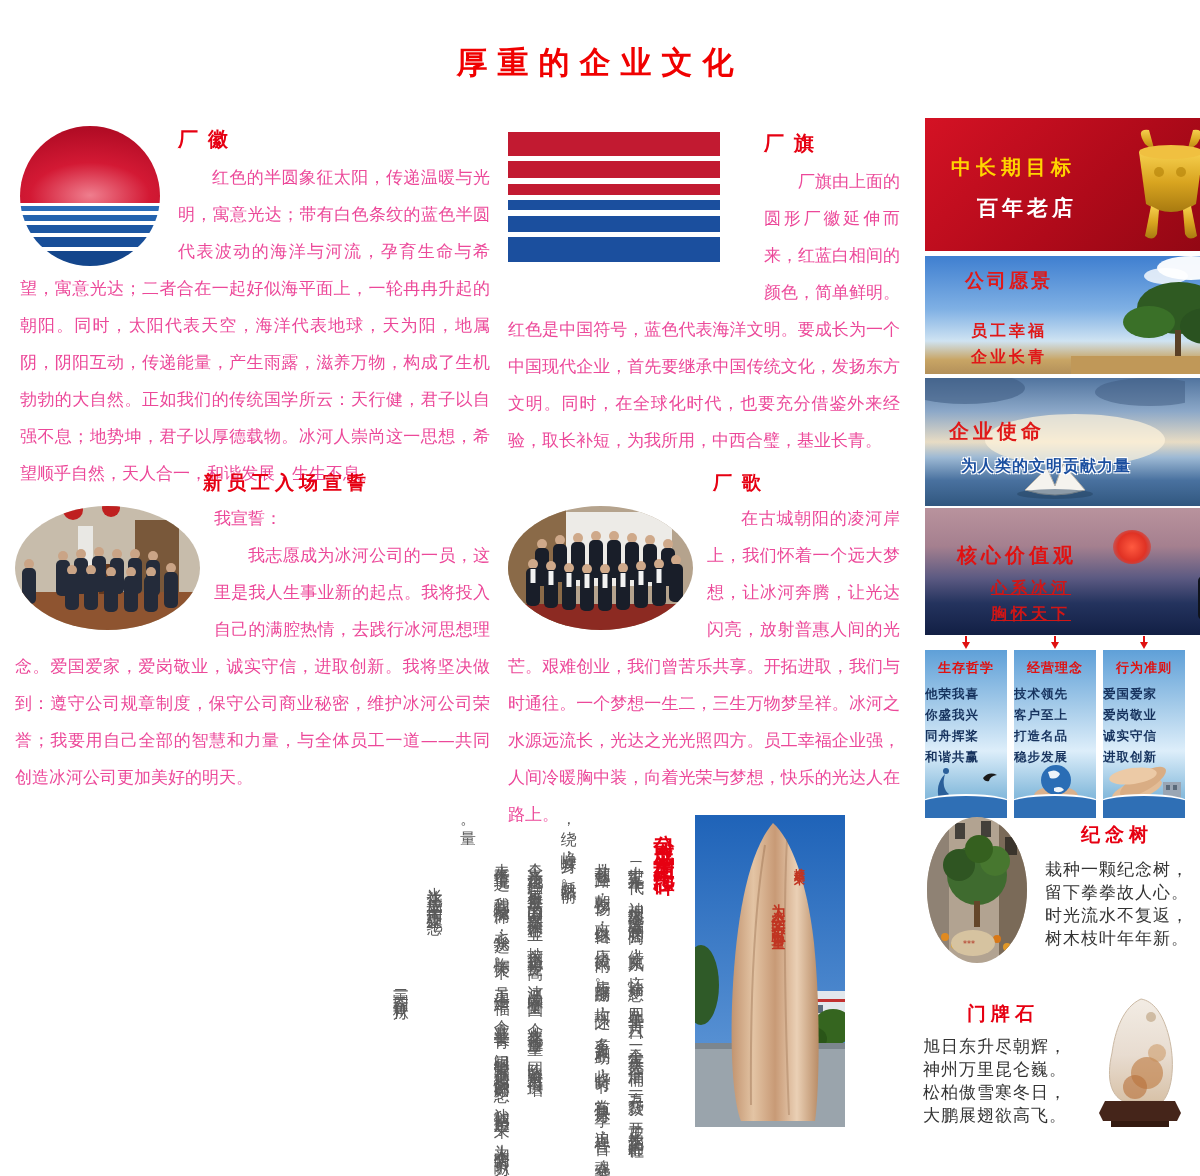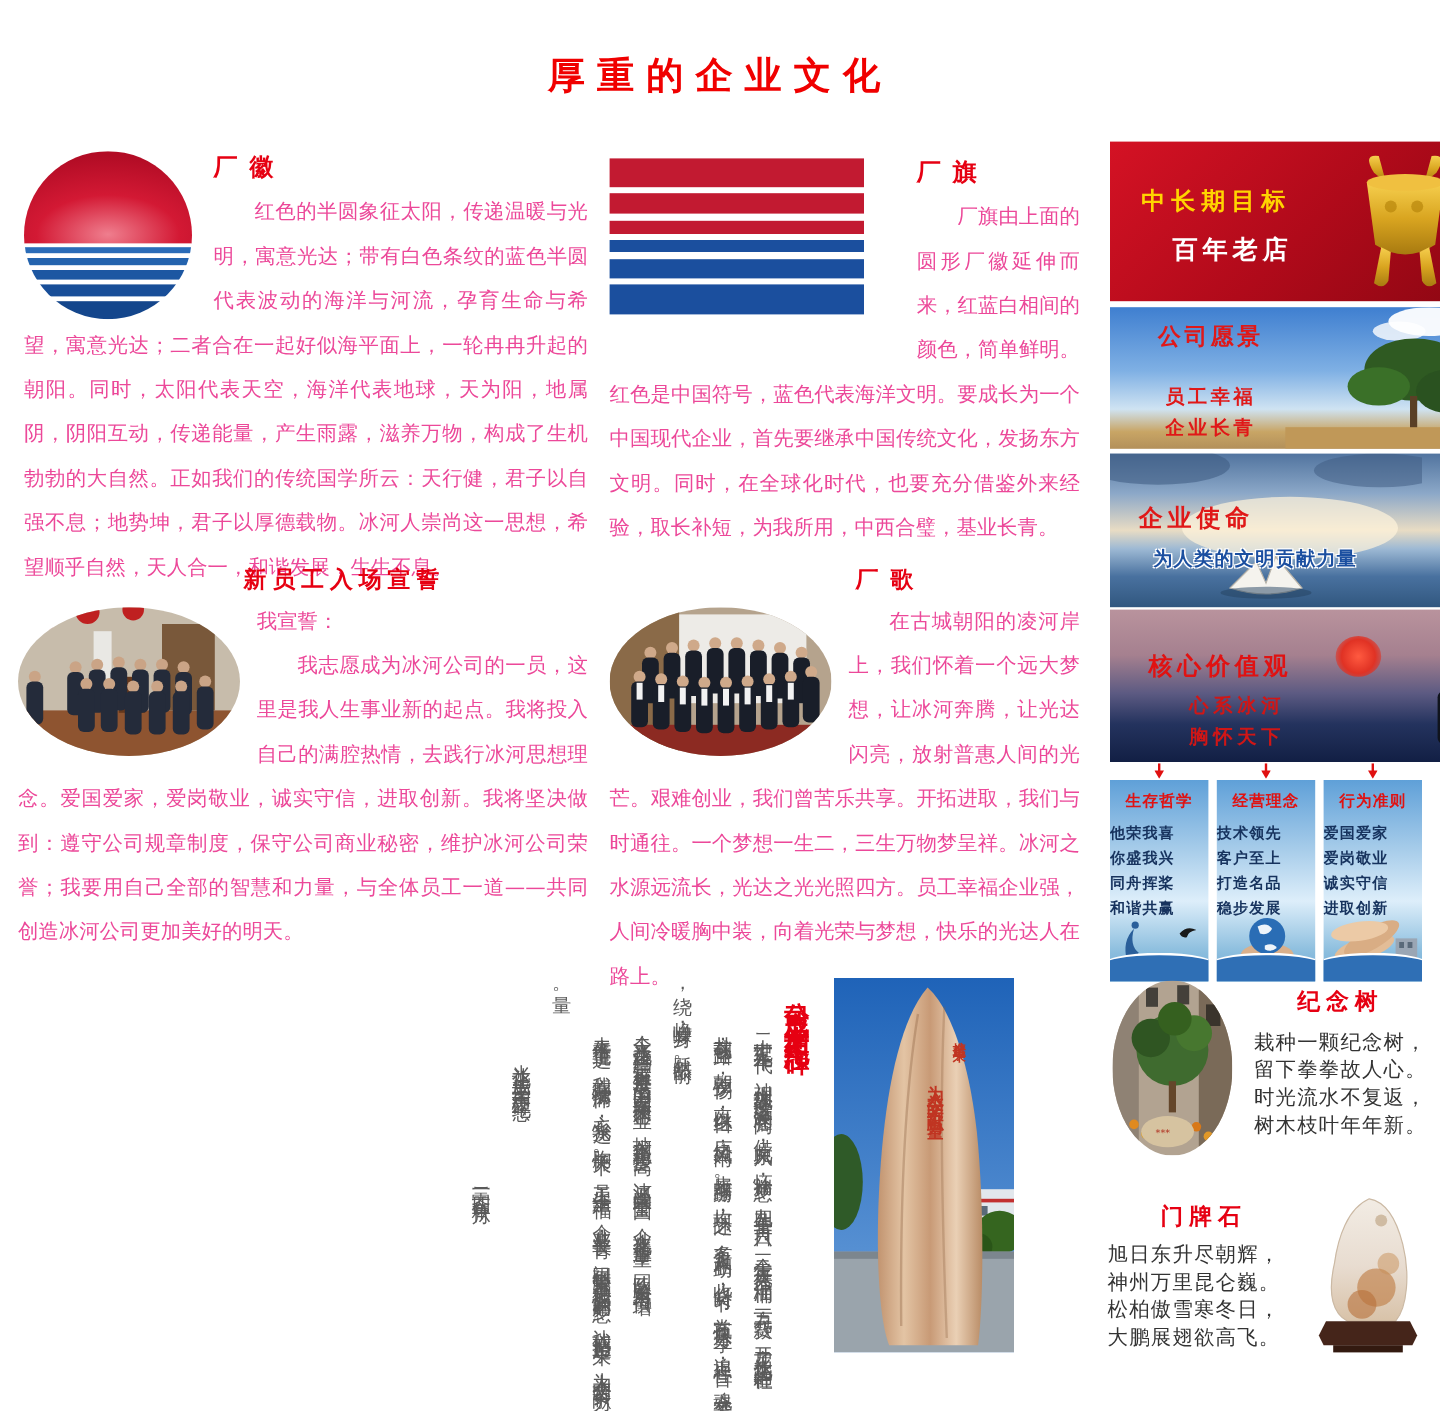--- a/index.html
+++ b/index.html
@@ -48,21 +48,21 @@
   .vision-title{font-size:19px;letter-spacing:3px;margin-bottom:24px;}
   .vision-line{font-size:16px;letter-spacing:3px;line-height:26px;}
 
   .card-mission{top:378px;height:128px;background:linear-gradient(180deg,#51749f 0%,#8ca8c8 26%,#e8dcc4 50%,#9db9d4 62%,#49719f 80%,#31577f 100%);}
   .mission-title{position:absolute;left:24px;top:40px;color:#e01818;font-size:20px;font-weight:bold;letter-spacing:4px;}
   .mission-subtitle{position:absolute;left:36px;top:78px;color:#1b4fa0;font-size:16px;font-weight:bold;letter-spacing:1px;
                     text-shadow:1px 1px 0 #fff,-1px -1px 0 #fff,1px -1px 0 #fff,-1px 1px 0 #fff;}
 
   .card-values{top:508px;height:127px;background:linear-gradient(180deg,#b9939d 0%,#a5808f 30%,#5c5a82 55%,#24335e 75%,#121f44 100%);padding-left:44px;}
   .values-title{position:absolute;left:32px;top:34px;color:#e01212;font-size:20px;font-weight:bold;letter-spacing:4px;}
-  .values-line{position:absolute;color:#d01616;font-size:16px;font-weight:bold;letter-spacing:4px;}
+  .values-line{position:absolute;color:#d01616;font-size:16px;font-weight:bold;letter-spacing:4px;text-decoration:underline;}
   .vl0{left:66px;top:70px;} .vl1{left:66px;top:96px;}
   .values-sun{position:absolute;left:188px;top:22px;width:38px;height:34px;border-radius:50%;
               background:radial-gradient(circle,#ff5a40 0%,#e03224 55%,rgba(224,50,36,0) 100%);}
   .values-people{position:absolute;right:2px;top:38px;}
 
   
   .arrow-row{position:absolute;left:925px;top:636px;width:260px;display:flex;}
   .arrow-cell{width:82px;margin-right:7px;display:flex;justify-content:center;}
   .banner-row{position:absolute;left:925px;top:650px;width:262px;display:flex;}
   .banner{position:relative;width:82px;height:168px;margin-right:7px;overflow:hidden;

